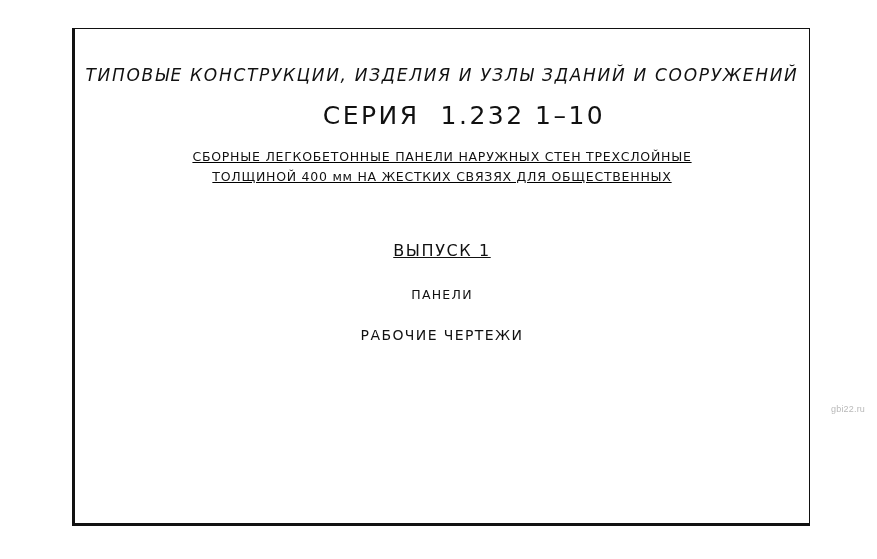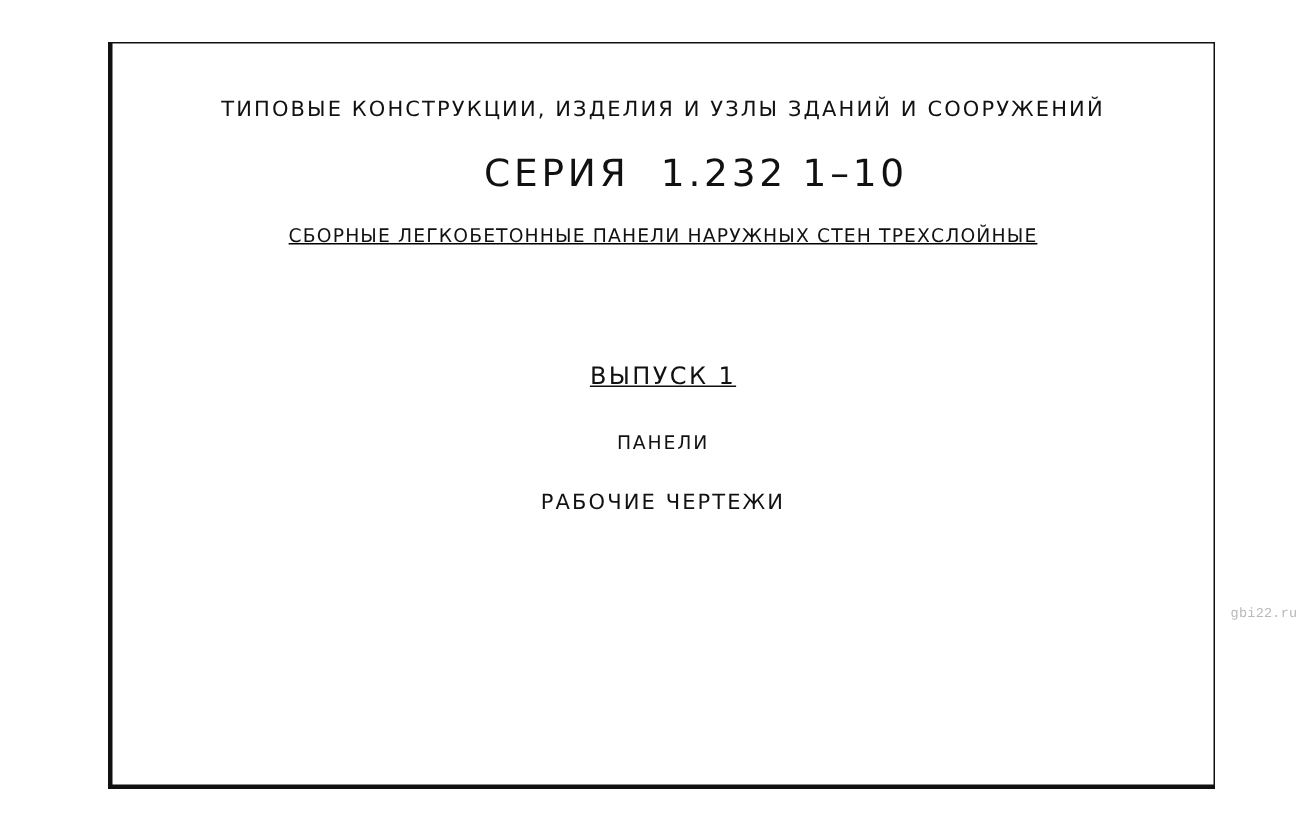--- a/index.html
+++ b/index.html
@@ -52,22 +52,23 @@
     color: #111111;
     letter-spacing: 0.06em;
     white-space: pre;
   }
 
   #header-line {
     position: absolute;
     top: 36px;
     left: 0;
     right: 0;
-    font-size: 14px;
+    font-size: 17px;
     letter-spacing: 0.10em;
+    font-style: italic;
   }
 
   #series-title {
     position: absolute;
     top: 72px;
     left: 0;
     right: 0;
     font-size: 25px;
     letter-spacing: 0.10em;
     margin-left: 44px;
@@ -112,38 +113,39 @@
     letter-spacing: 0.10em;
   }
 
   
   #watermark {
     position: absolute;
     right: 12px;
     top: 404px;
     font-size: 9px;
     color: #b9b9b9;
-    font-family: Liberation Mono, monospace;
+    font-family: Liberation Sans, sans-serif;
     letter-spacing: 0.02em;
   }
 </style>
 </head>
 <body>
 
 <div id="sheet">
 
   <div id="frame">
     <div id="content">
 
       <div class="line" id="header-line">ТИПОВЫЕ КОНСТРУКЦИИ, ИЗДЕЛИЯ И УЗЛЫ ЗДАНИЙ И СООРУЖЕНИЙ</div>
 
       <div class="line" id="series-title">СЕРИЯ  1.232 1–10</div>
 
       <div id="subtitle-block">
         <div class="line">СБОРНЫЕ ЛЕГКОБЕТОННЫЕ ПАНЕЛИ НАРУЖНЫХ СТЕН ТРЕХСЛОЙНЫЕ</div>
+        <div class="line">ТОЛЩИНОЙ 400 мм НА ЖЕСТКИХ СВЯЗЯХ ДЛЯ ОБЩЕСТВЕННЫХ</div>
       </div>
 
       <div class="line" id="issue-line">ВЫПУСК 1</div>
 
       <div class="line" id="panels-line">ПАНЕЛИ</div>
 
       <div class="line" id="drawings-line">РАБОЧИЕ ЧЕРТЕЖИ</div>
 
     </div>
   </div>

